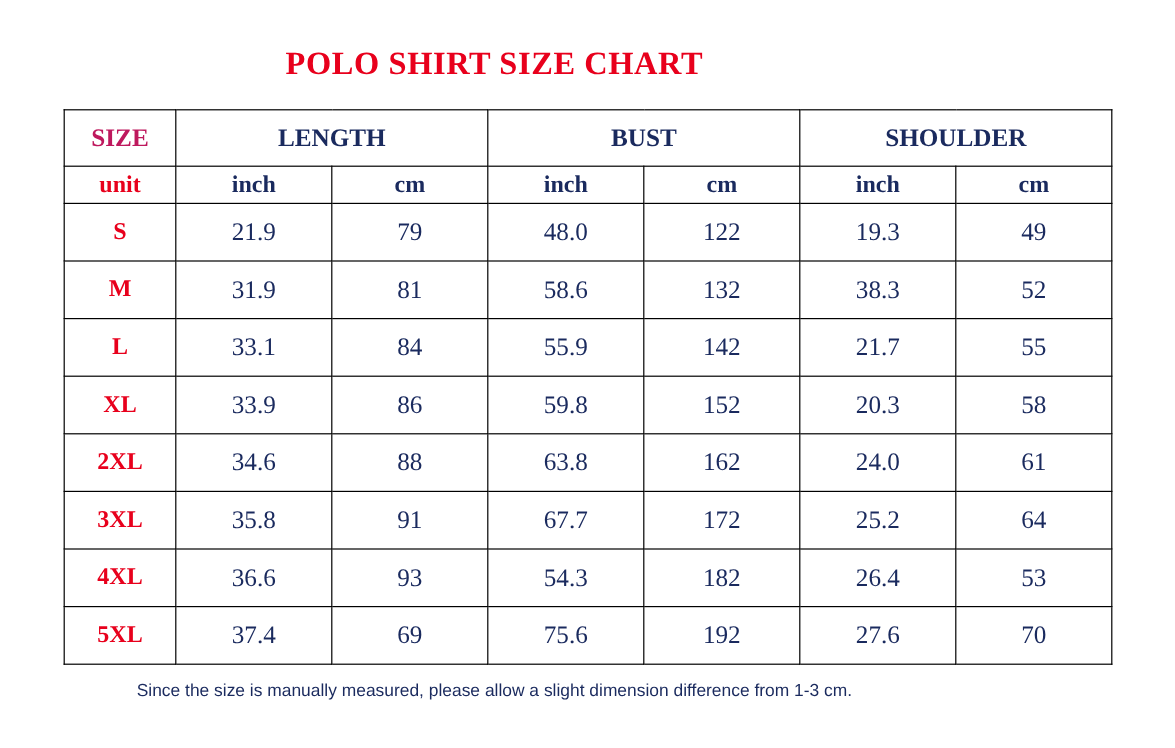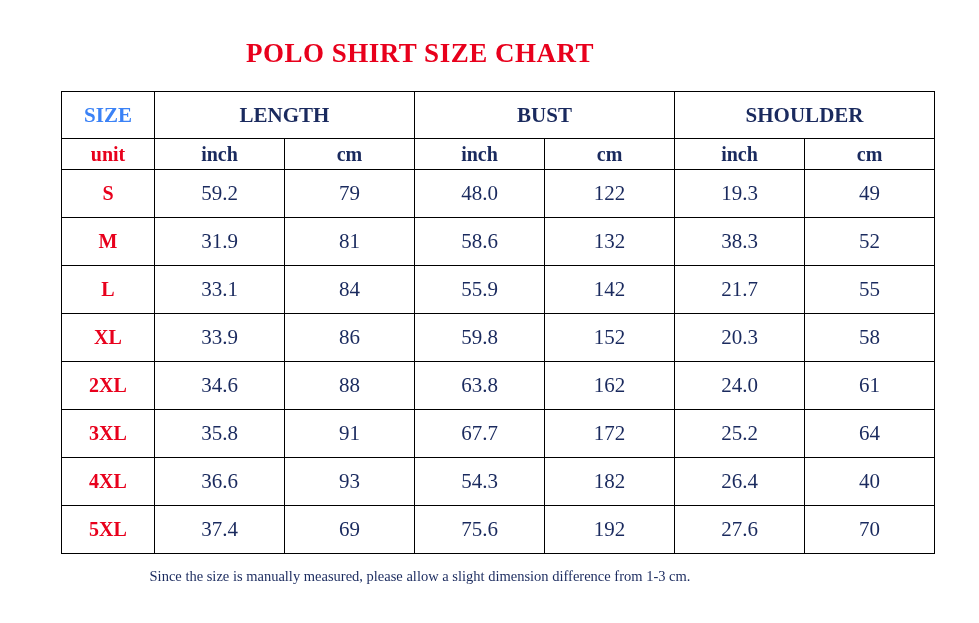--- a/index.html
+++ b/index.html
@@ -12,21 +12,20 @@
     height: 623px;
     font-family: "Liberation Serif", "DejaVu Serif", serif;
     color: #1a2a5e;
     position: relative;
     overflow: hidden;
   }
   .page {
     width: 824px;
     height: 623px;
     position: relative;
-    padding-left: 8px;
   }
   .title {
     text-align: center;
     color: #e8001c;
     font-weight: bold;
     font-size: 27px;
     letter-spacing: 0.5px;
     margin: 0;
     padding-top: 38px;
     font-family: "Liberation Serif", "DejaVu Serif", serif;
@@ -50,21 +49,21 @@
   col.c-size   { width: 93px; }
   col.c-num    { width: 130px; }
 
   
   tr.group-head td {
     height: 44px;
     font-size: 21px;
     font-weight: bold;
   }
   td.hdr-size {
-    color: #3b82f6;
+    color: #be185d;
     font-size: 19px;
     font-weight: bold;
   }
   td.hdr-group {
     color: #1a2a5e;
   }
   
   tr.unit-row td {
     height: 28px;
     font-size: 20px;
@@ -85,21 +84,21 @@
   tr.data-row td.size-cell {
     color: #e8001c;
     font-weight: bold;
     font-size: 20px;
   }
   .note {
     text-align: center;
     font-size: 14.5px;
     color: #1a2a5e;
     margin-top: 14px;
-    font-family: Liberation Serif, serif;
+    font-family: Liberation Sans, sans-serif;
   }
 </style>
 </head>
 <body>
 
 <div class="page">
 
   <h1 class="title">POLO SHIRT SIZE CHART</h1>
 
   <div class="chart-wrap">
@@ -126,21 +125,21 @@
           <td class="unit-cell">inch</td>
           <td class="unit-cell">cm</td>
           <td class="unit-cell">inch</td>
           <td class="unit-cell">cm</td>
           <td class="unit-cell">inch</td>
           <td class="unit-cell">cm</td>
         </tr>
 
         <tr class="data-row">
           <td class="size-cell">S</td>
-          <td>59.2</td>
+          <td>21.9</td>
           <td>79</td>
           <td>48.0</td>
           <td>122</td>
           <td>19.3</td>
           <td>49</td>
         </tr>
 
         <tr class="data-row">
           <td class="size-cell">M</td>
           <td>31.9</td>
@@ -191,21 +190,21 @@
           <td>64</td>
         </tr>
 
         <tr class="data-row">
           <td class="size-cell">4XL</td>
           <td>36.6</td>
           <td>93</td>
           <td>54.3</td>
           <td>182</td>
           <td>26.4</td>
-          <td>40</td>
+          <td>53</td>
         </tr>
 
         <tr class="data-row">
           <td class="size-cell">5XL</td>
           <td>37.4</td>
           <td>69</td>
           <td>75.6</td>
           <td>192</td>
           <td>27.6</td>
           <td>70</td>

